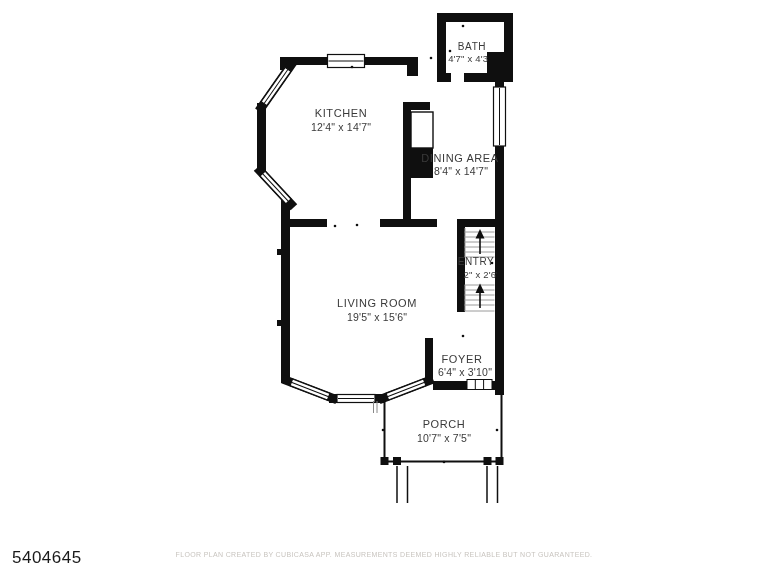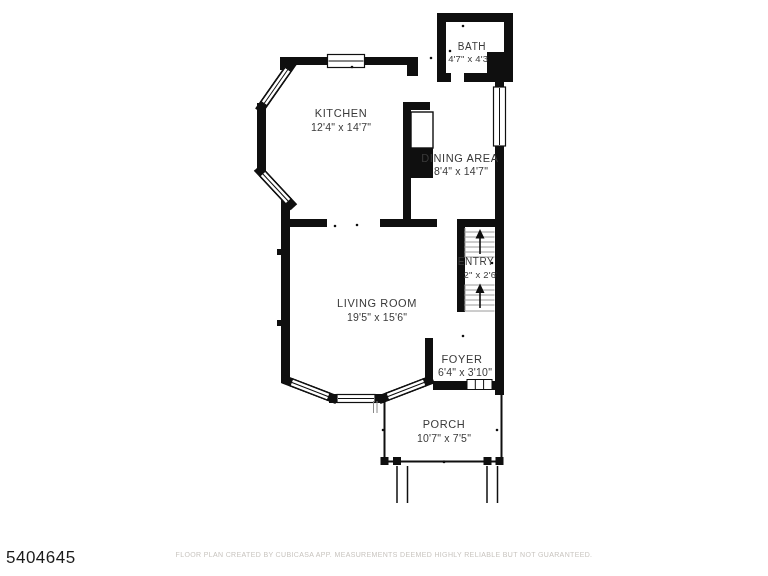--- a/index.html
+++ b/index.html
@@ -4,21 +4,21 @@
 <style>
   html,body{margin:0;padding:0;background:#fff;}
   .canvas{position:relative;width:768px;height:576px;background:#ffffff;overflow:hidden;
           font-family:"Liberation Sans", sans-serif;}
   svg{position:absolute;left:0;top:0;}
   .room-name{font-size:11px;fill:#3a3a3a;letter-spacing:.6px;}
   .room-dims{font-size:10.5px;fill:#3a3a3a;letter-spacing:.2px;}
   .room-name.small{font-size:10px;}
   .room-dims.small{font-size:9.5px;}
   text{text-anchor:middle;font-family:"Liberation Sans", sans-serif;}
-  .mls{position:absolute;left:6px;top:548px;font-size:17px;color:#1a1a1a;letter-spacing:.5px;}
+  .mls{position:absolute;left:12px;top:548px;font-size:17px;color:#1a1a1a;letter-spacing:.5px;}
   .disclaimer{position:absolute;left:0;top:551px;width:768px;text-align:center;
               font-size:7px;color:#c8c4bf;letter-spacing:.35px;}
 </style>
 </head>
 <body>
 
 <div class="canvas">
 
 <svg width="768" height="576" viewBox="0 0 768 576">
   <defs>

